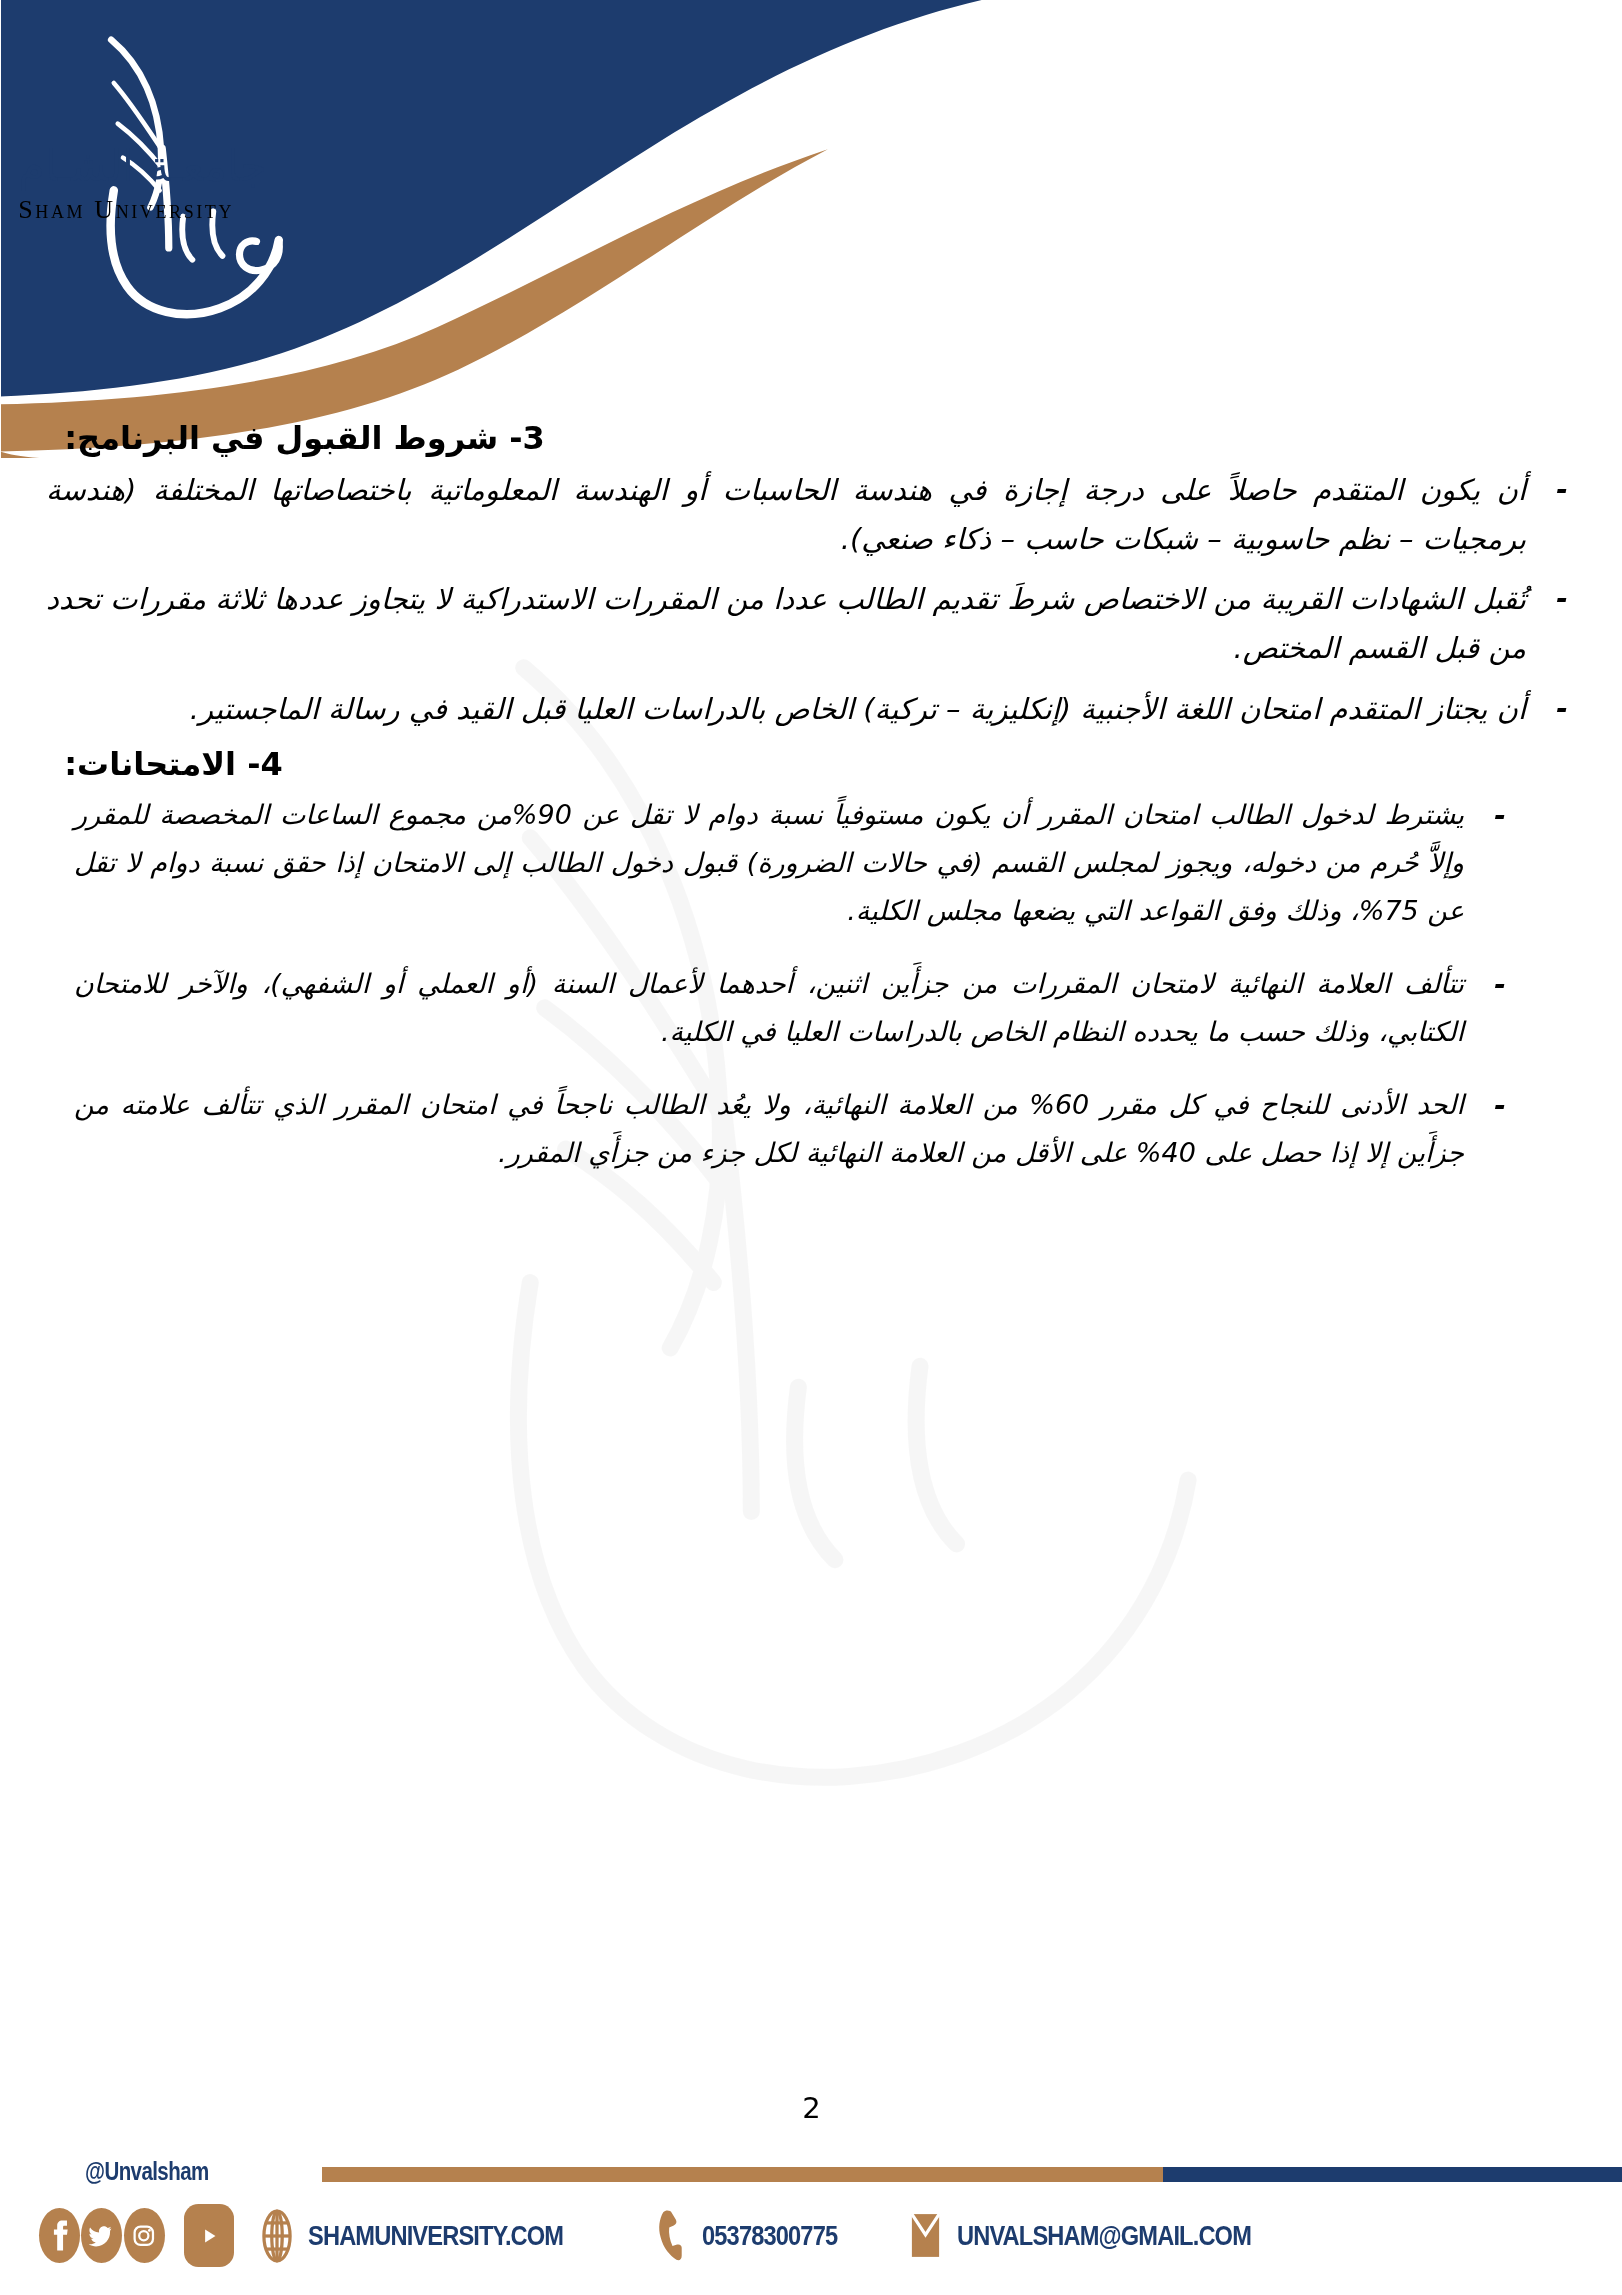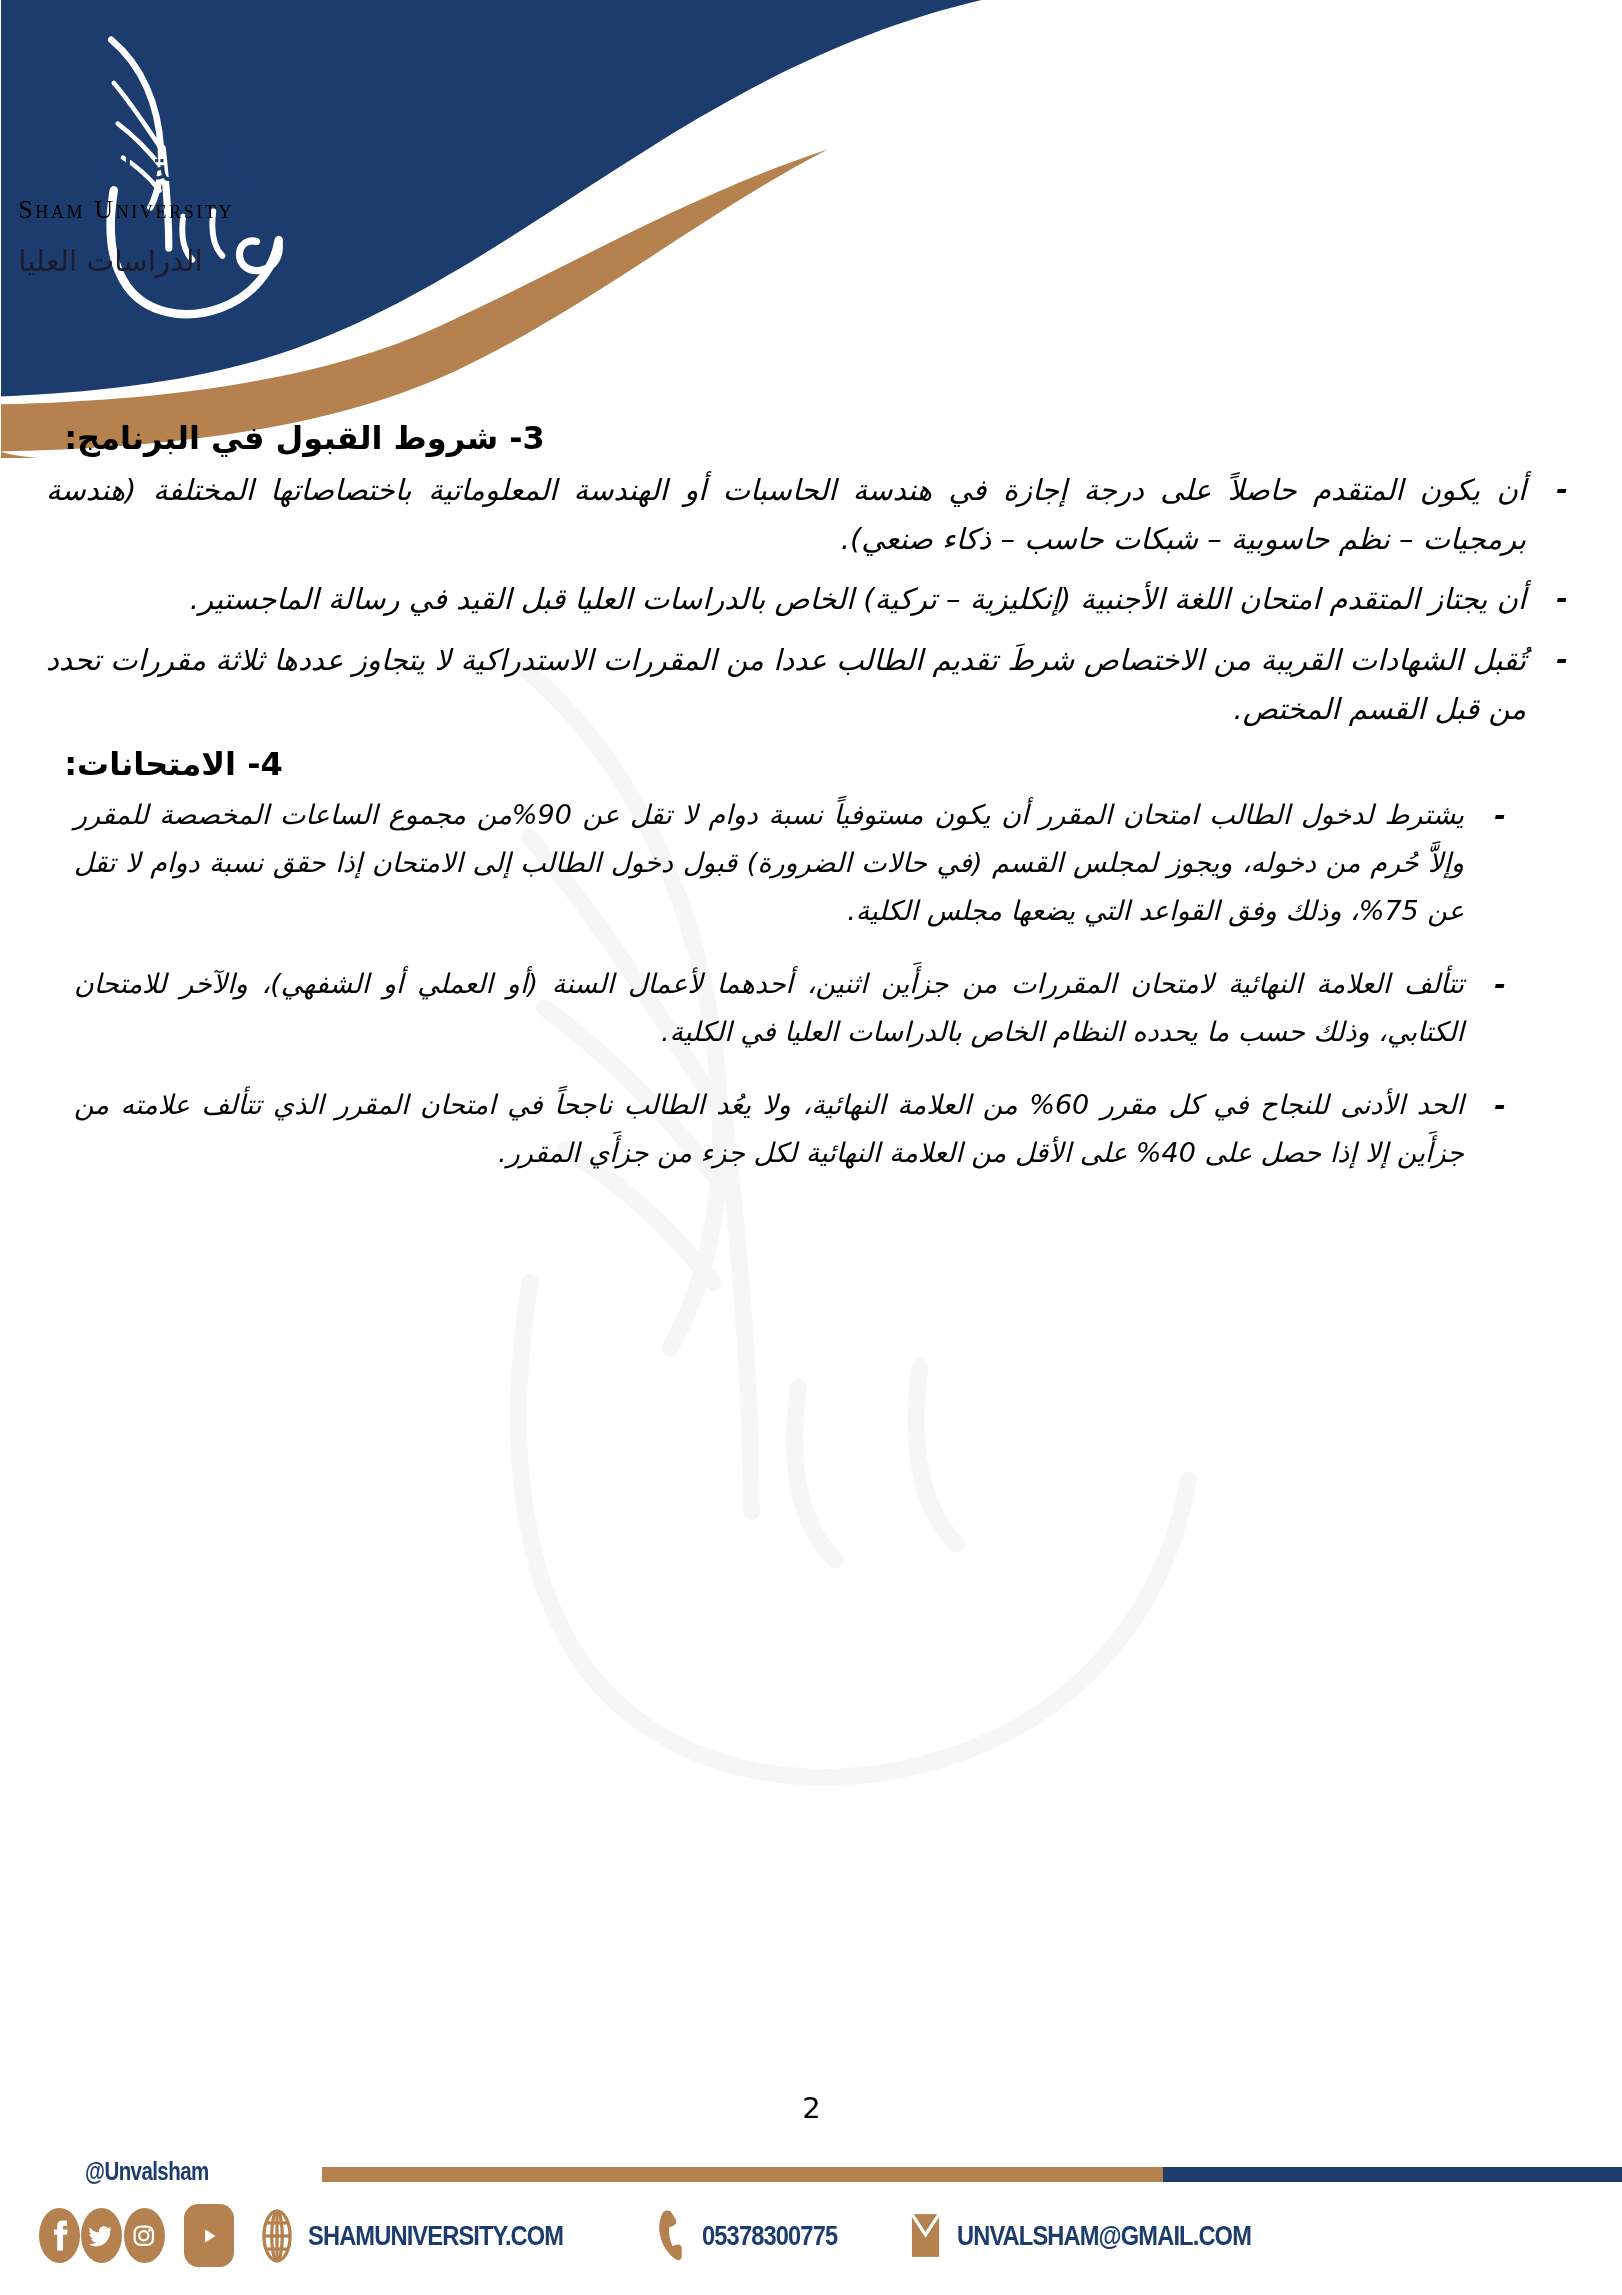--- a/index.html
+++ b/index.html
@@ -285,21 +285,20 @@
         <path d="M296 336 C300 360 290 378 268 382 C250 385 236 374 236 358
                  C236 344 248 334 262 338" stroke-width="11"></path>
       </g>
     </svg>
   </div>
 
   <div class="header-text">
     <div class="uni-ar">جامعـة الشـام</div>
     <div class="uni-en">Sham University</div>
     <div class="dept-block">
-      <div class="dept-line">الدراسات العليا</div>
     </div>
   </div>
 </div>
 
 <div class="watermark">
   <svg viewBox="0 0 1260 1900" width="824" height="1243" aria-hidden="true">
     <g fill="none" stroke="#6d6d6d" stroke-width="26" stroke-linecap="round" stroke-linejoin="round">
       <path d="M180 140 C370 300 470 560 480 820 C486 960 456 1090 404 1180"></path>
       <path d="M480 820 C382 660 292 520 190 400"></path>
       <path d="M490 940 C398 820 310 732 212 660"></path>
@@ -312,22 +311,22 @@
     </g>
   </svg>
 </div>
 
 <div class="content">
 
   <div class="sec-head">3- شروط القبول في البرنامج:</div>
 
   <ul class="blist group1">
     <li>أن يكون المتقدم حاصلاً على درجة إجازة في هندسة الحاسبات أو الهندسة المعلوماتية باختصاصاتها المختلفة (هندسة برمجيات – نظم حاسوبية – شبكات حاسب – ذكاء صنعي).</li>
+    <li>تُقبل الشهادات القريبة من الاختصاص شرطَ تقديم الطالب عددا من المقررات الاستدراكية لا يتجاوز عددها ثلاثة مقررات تحدد من قبل القسم المختص.</li>
     <li>أن يجتاز المتقدم امتحان اللغة الأجنبية (إنكليزية – تركية) الخاص بالدراسات العليا قبل القيد في رسالة الماجستير.</li>
-    <li>تُقبل الشهادات القريبة من الاختصاص شرطَ تقديم الطالب عددا من المقررات الاستدراكية لا يتجاوز عددها ثلاثة مقررات تحدد من قبل القسم المختص.</li>
   </ul>
 
   <div class="sec-head sec4">4- الامتحانات:</div>
 
   <ul class="blist group2">
     <li>يشترط لدخول الطالب امتحان المقرر أن يكون مستوفياً نسبة دوام لا تقل عن 90%من مجموع الساعات المخصصة للمقرر وإلاَّ حُرم من دخوله، ويجوز لمجلس القسم (في حالات الضرورة) قبول دخول الطالب إلى الامتحان إذا حقق نسبة دوام لا تقل عن 75%، وذلك وفق القواعد التي يضعها مجلس الكلية.</li>
     <li>تتألف العلامة النهائية لامتحان المقررات من جزأَين اثنين، أحدهما لأعمال السنة (أو العملي أو الشفهي)، والآخر للامتحان الكتابي، وذلك حسب ما يحدده النظام الخاص بالدراسات العليا في الكلية.</li>
     <li>الحد الأدنى للنجاح في كل مقرر  60% من العلامة النهائية، ولا يعُد الطالب ناجحاً في امتحان المقرر الذي تتألف علامته من جزأَين إلا إذا حصل على 40% على الأقل من العلامة النهائية لكل جزء من جزأَي المقرر.</li>
   </ul>
 </div>

